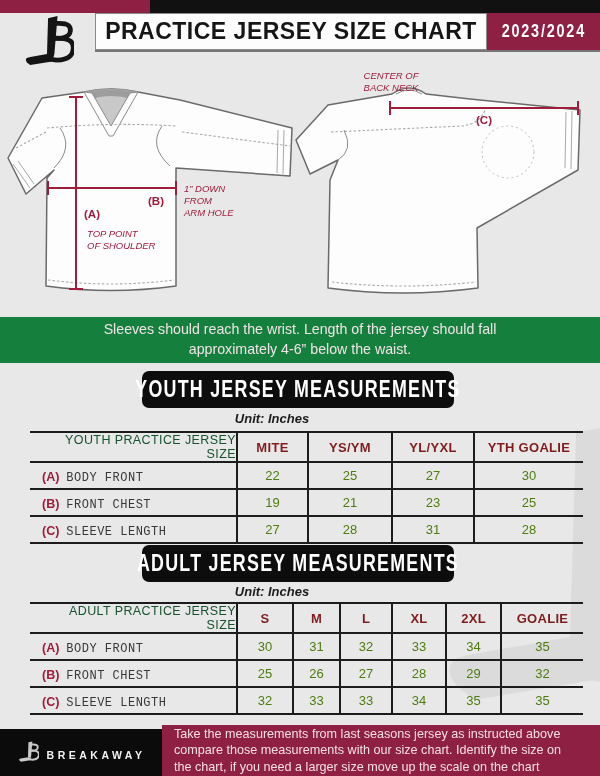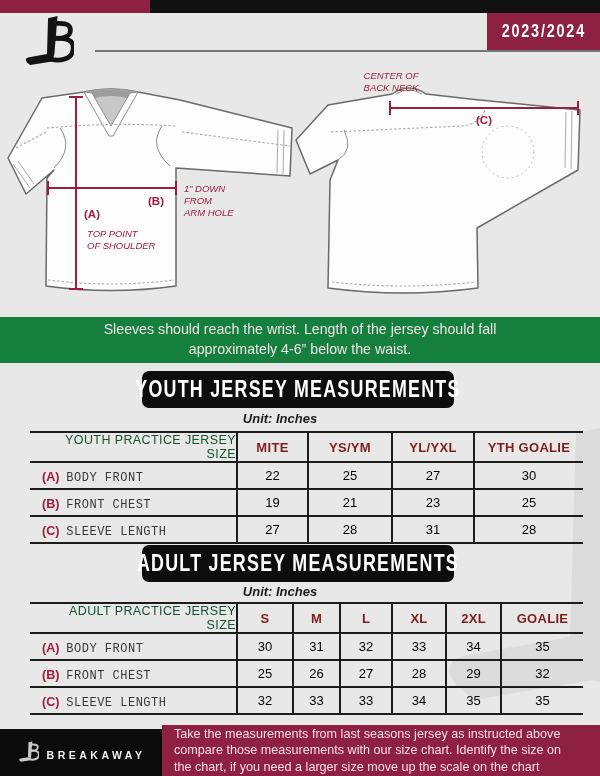--- a/index.html
+++ b/index.html
@@ -47,21 +47,21 @@
   .pill{
     position:absolute;left:142px;width:312px;height:37px;background:#0d0d0d;border-radius:7px;
     display:flex;align-items:center;justify-content:center;
   }
   .pill span{
     color:#fff;font-weight:bold;font-size:21.5px;letter-spacing:1.5px;white-space:nowrap;
     transform:scale(.83,1.08);
   }
   .unit{
     position:absolute;left:0;width:544px;text-align:center;
-    font-style:italic;font-weight:600;font-size:13px;color:#1c1c1c;padding-left:8px;
+    font-style:italic;font-weight:600;font-size:13px;color:#1c1c1c;
   }
   
   table.size{
     position:absolute;left:30px;width:553px;border-collapse:collapse;table-layout:fixed;
     background:transparent;
   }
   table.size td,table.size th{
     border-top:2px solid #1c1c1c;border-bottom:2px solid #1c1c1c;
     padding:0;vertical-align:middle;
   }
@@ -69,21 +69,21 @@
   table.size tr.head > *{height:28px;}
   table.size tr.data > *{height:25px;}
   .size-lab{
     text-align:right;padding-left:12px !important;
     color:#14532d;font-weight:400;font-size:12.5px;letter-spacing:.4px;
   }
   table.size th{font-size:13px;font-weight:bold;color:#7f1d1d;letter-spacing:.3px;text-align:center;}
   td.rowlab{text-align:left;padding-left:12px !important;white-space:nowrap;}
   td.rowlab .key{color:#a01c3c;font-weight:bold;font-size:12.5px;margin-right:7px;}
   td.rowlab .lab{color:#383838;font-size:12px;letter-spacing:.5px;font-family:Liberation Mono, monospace;}
-  td.val{text-align:center;color:#000000;font-size:13px;}
+  td.val{text-align:center;color:#4d7c0f;font-size:13px;}
   
   .footer{position:absolute;top:725px;left:0;width:600px;height:51px;}
   .f-black{
     position:absolute;left:0;top:4px;width:162px;height:51px;background:#0b0b0b;
     display:flex;align-items:center;justify-content:center;gap:8px;
   }
   .f-black .brand-word{color:#f2f2f2;font-weight:bold;font-size:10.5px;letter-spacing:3.5px;}
   .f-maroon{
     position:absolute;left:162px;top:0;width:438px;height:51px;background:#8e2043;
     display:flex;align-items:center;box-sizing:border-box;padding:0 26px 0 12px;
@@ -106,20 +106,23 @@
       <path d="M62,44 C98,42 102,54 99,68 C96,84 74,88 58,84" fill="none" stroke="#000" stroke-width="9" stroke-linecap="round"></path>
     </svg>
   </div>
 
   <div class="layer">
 
     <div class="strip"></div>
     <div class="strip-maroon"></div>
 
     <div class="header-row">
+      <div class="title-box">
+        <span>PRACTICE JERSEY SIZE CHART</span>
+      </div>
       <div class="season-box">
         <span>2023/2024</span>
       </div>
     </div>
     <div class="header-shadow"></div>
 
     <div class="brand-logo">
       <svg viewBox="0 0 100 110" width="54" height="58">
         <path d="M52,6 L70,2 L64,74 L50,74 Z" fill="#141414"></path>
         <path d="M50,74 L16,80 Q6,82 12,90 L18,95 L60,88 L64,74 Z" fill="#141414"></path>

